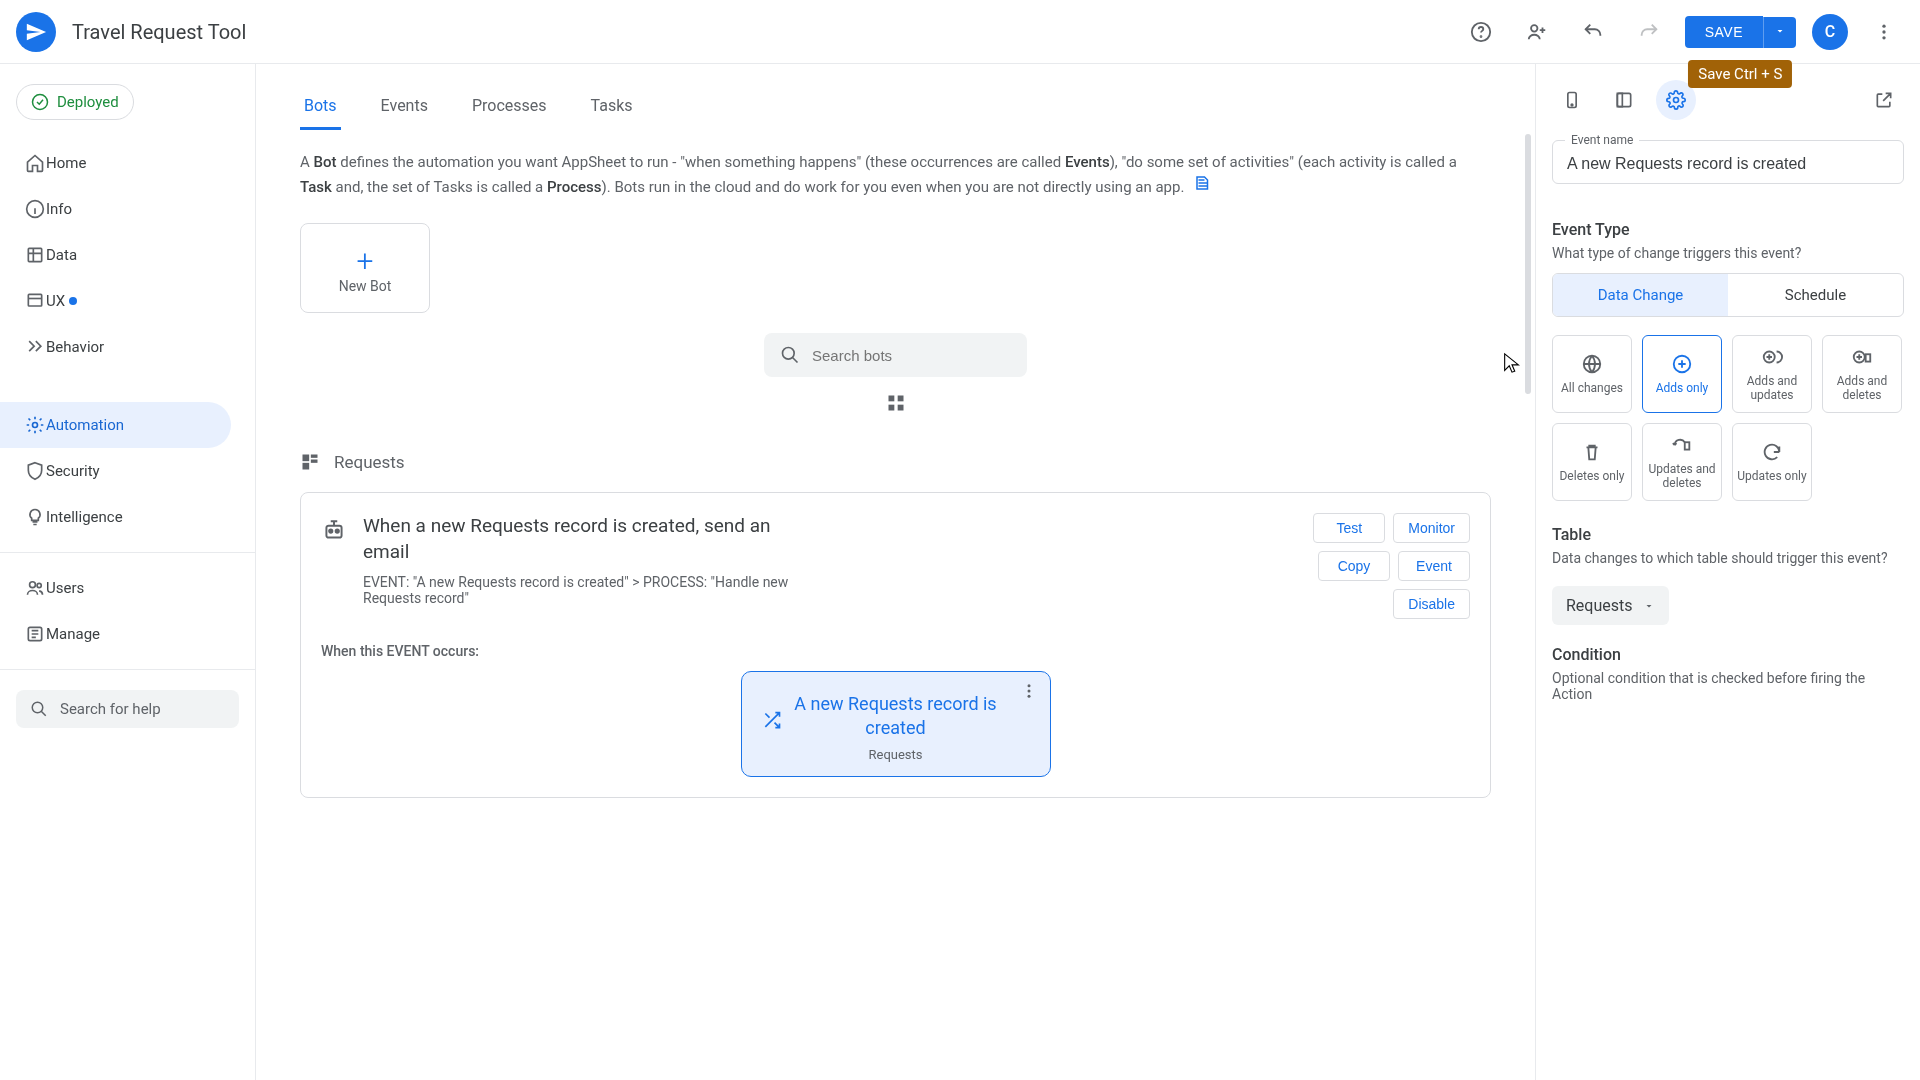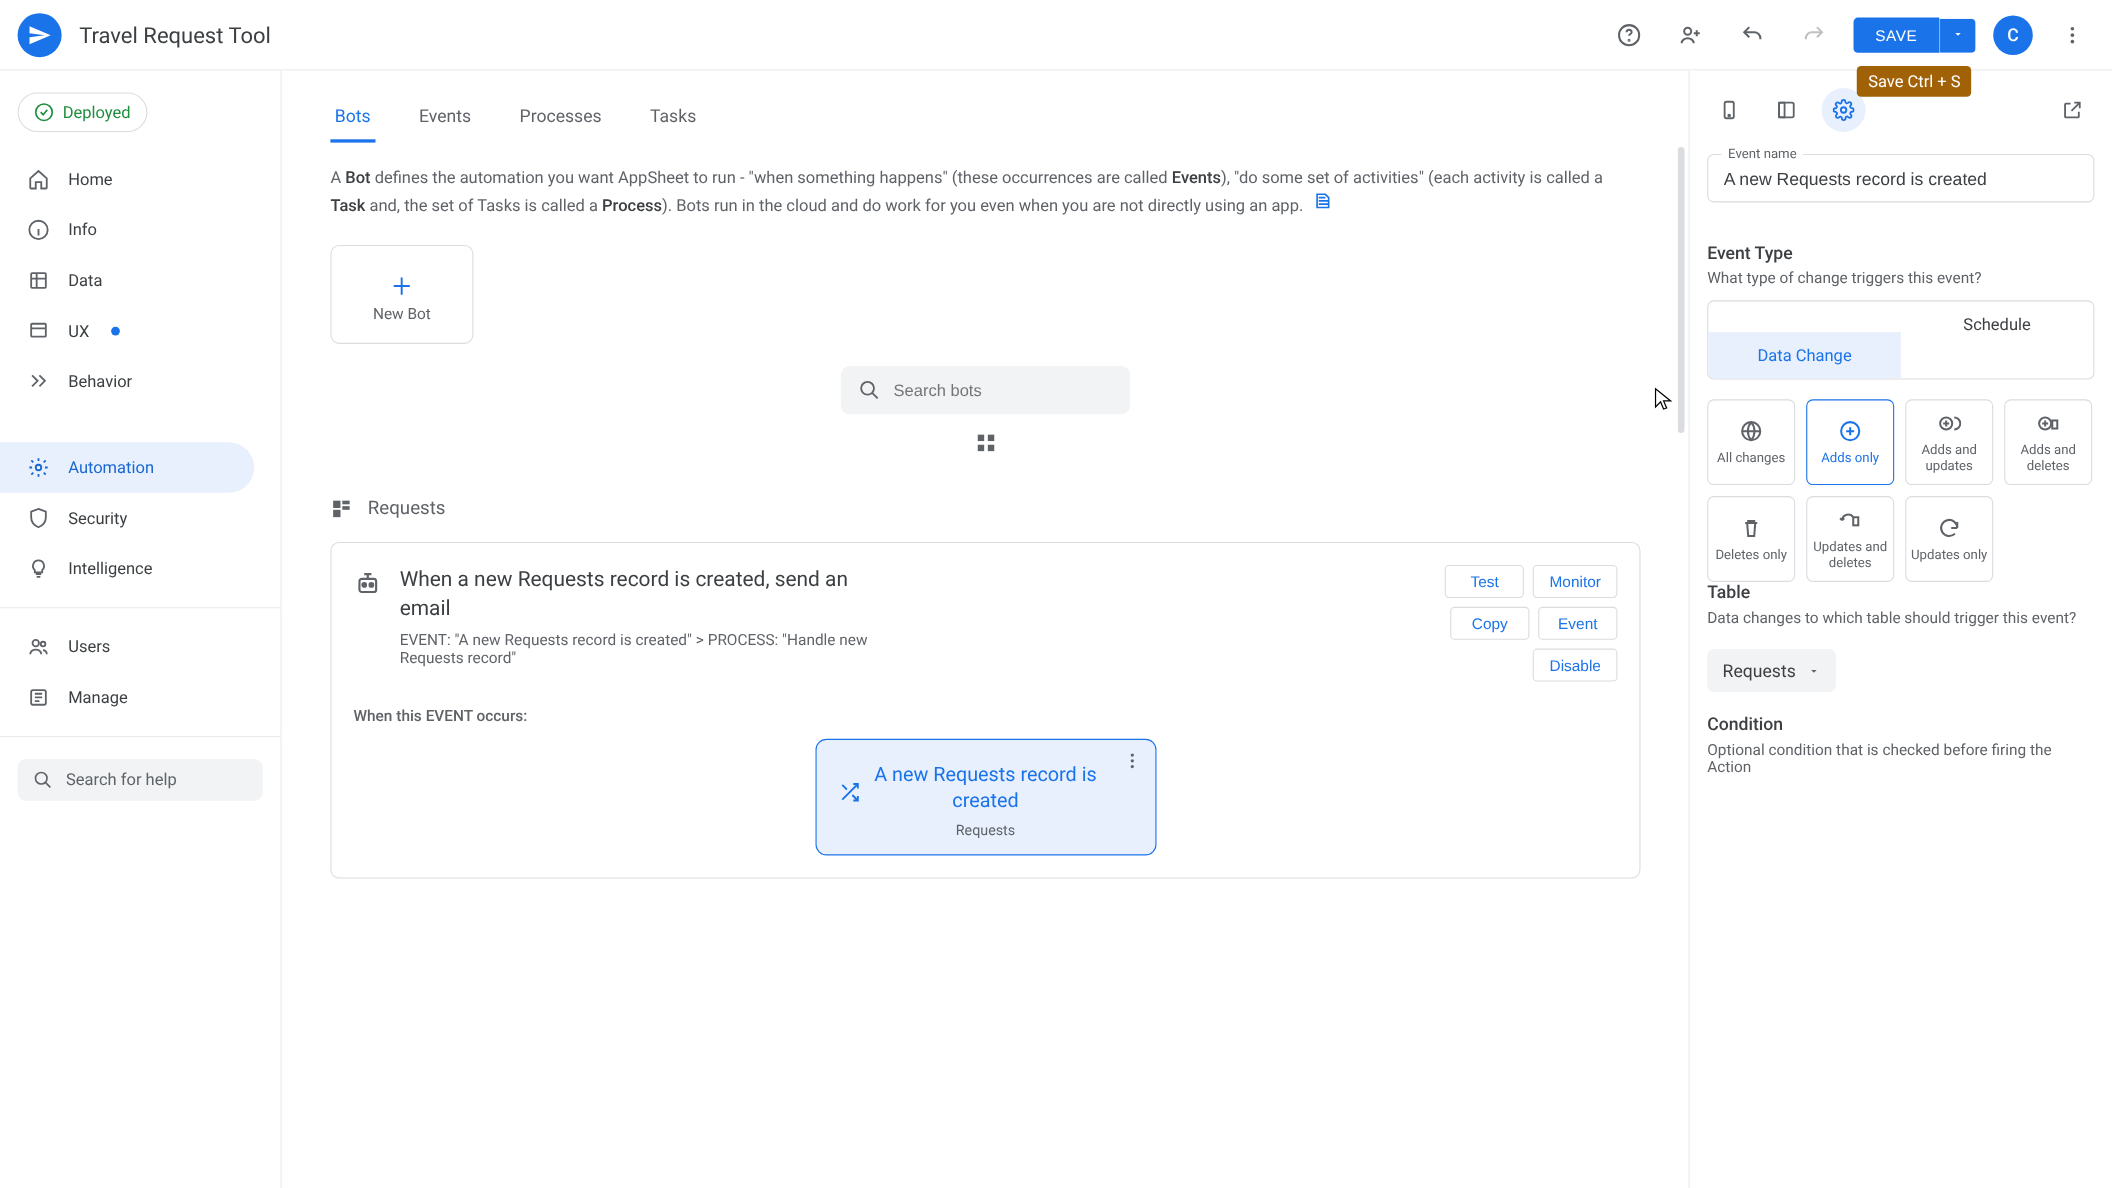--- a/index.html
+++ b/index.html
@@ -17,21 +17,21 @@
 .save-dropdown { background: #1a73e8; color: #fff; border: none; border-left: 1px solid rgba(255,255,255,0.3); padding: 8px 10px; border-radius: 0 4px 4px 0; cursor: pointer; }
 .tooltip { position: absolute; top: 44px; left: 50%; transform: translateX(-50%); background: #a16207; color: #fff; padding: 5px 10px; border-radius: 4px; font-size: 15px; white-space: nowrap; }
 .avatar { width: 36px; height: 36px; border-radius: 50%; background: #1a73e8; color: #fff; display: flex; align-items: center; justify-content: center; font-weight: 500; font-size: 16px; }
 
 
 .body-wrap { display: flex; height: calc(100vh - 64px); }
 
 
 .sidebar { width: 256px; border-right: 1px solid #e8eaed; display: flex; flex-direction: column; padding-top: 8px; }
 .deploy-pill { margin: 12px 16px 20px; display: inline-flex; align-items: center; gap: 8px; border: 1px solid #dadce0; border-radius: 20px; padding: 8px 14px; color: #1e8e3e; font-size: 15px; width: fit-content; }
-.nav-item { display: flex; align-items: center; gap: 16px; padding: 12px 24px; cursor: pointer; color: #3c4043; font-size: 15px; border-radius: 0 24px 24px 0; margin-right: 24px; position: relative; }
+.nav-item { display: flex; align-items: center; padding: 12px 24px; cursor: pointer; color: #3c4043; font-size: 15px; border-radius: 0 24px 24px 0; margin-right: 24px; position: relative; }
 .nav-item.active { background: #e8f0fe; color: #1967d2; margin-top: 32px; }
 .nav-item .nav-icon { width: 22px; height: 22px; display: flex; align-items: center; justify-content: center; color: #5f6368; }
 .nav-item.active .nav-icon { color: #1967d2; }
 .nav-dot { width: 8px; height: 8px; border-radius: 50%; background: #1a73e8; margin-left: 4px; }
 .nav-divider { height: 1px; background: #e8eaed; margin: 12px 0; }
 .search-help { margin: 8px 16px; background: #f1f3f4; border-radius: 8px; padding: 10px 14px; display: flex; align-items: center; gap: 12px; color: #5f6368; font-size: 15px; }
 
 
 .main { flex: 1; display: flex; overflow: hidden; }
 .center { flex: 1; overflow-y: auto; padding: 0 24px 24px; border-right: 1px solid #e8eaed; position: relative; }
@@ -70,22 +70,22 @@
 .device-btn { width: 40px; height: 40px; border-radius: 50%; display: flex; align-items: center; justify-content: center; cursor: pointer; color: #5f6368; }
 .device-btn.active { background: #e8f0fe; color: #1a73e8; }
 .rpanel-head-spacer { flex: 1; }
 .field-wrap { position: relative; border: 1px solid #dadce0; border-radius: 6px; padding: 14px 14px 10px; margin-bottom: 36px; }
 .field-label { position: absolute; top: -8px; left: 12px; background: #fff; padding: 0 6px; font-size: 12px; color: #5f6368; }
 .field-input { border: none; outline: none; width: 100%; font-size: 16px; color: #3c4043; }
 .section-title { font-size: 16px; font-weight: 500; color: #3c4043; margin-bottom: 6px; }
 .section-sub { font-size: 14px; color: #5f6368; margin-bottom: 12px; }
 .seg-toggle { display: flex; border: 1px solid #dadce0; border-radius: 6px; overflow: hidden; margin-bottom: 18px; }
 .seg-opt { flex: 1; text-align: center; padding: 12px; font-size: 15px; cursor: pointer; color: #3c4043; }
-.seg-opt.active { background: #e8f0fe; color: #1a73e8; margin-top: 28px; }
-.change-grid { display: flex; flex-wrap: wrap; gap: 10px; }
+.seg-opt.active { background: #e8f0fe; color: #1a73e8; }
+.change-grid { display: flex; flex-wrap: wrap; gap: 10px; margin-bottom: 24px; }
 .change-opt { width: 80px; border: 1px solid #dadce0; border-radius: 6px; padding: 10px 4px; display: flex; flex-direction: column; align-items: center; gap: 6px; font-size: 12px; color: #5f6368; text-align: center; cursor: pointer; min-height: 78px; justify-content: center; }
 .change-opt.active { border-color: #1a73e8; color: #1a73e8; }
 .change-opt svg { width: 22px; height: 22px; }
 .table-select { display: inline-flex; align-items: center; gap: 10px; background: #f1f3f4; border-radius: 6px; padding: 10px 14px; font-size: 16px; color: #3c4043; cursor: pointer; margin-top: 8px; margin-bottom: 20px; }
 .scrollbar-sim { position: absolute; top: 70px; right: 4px; width: 6px; height: 260px; background: #dadce0; border-radius: 3px; }
 </style>
 </head>
 <body>
 
 <div class="header">

